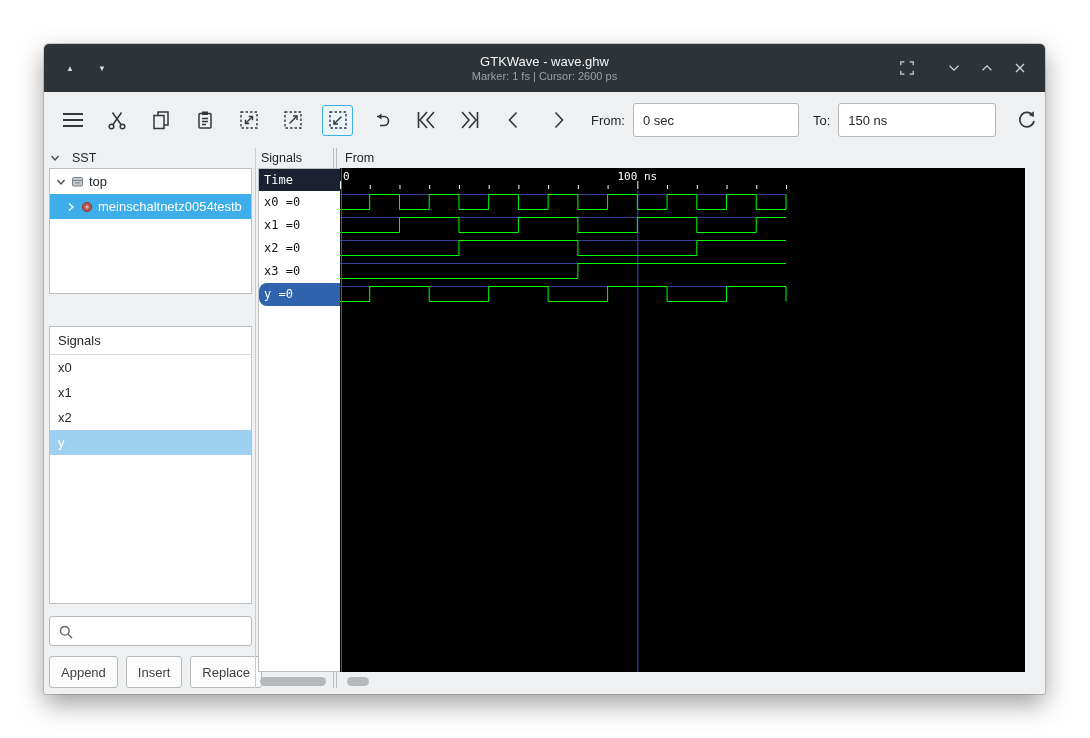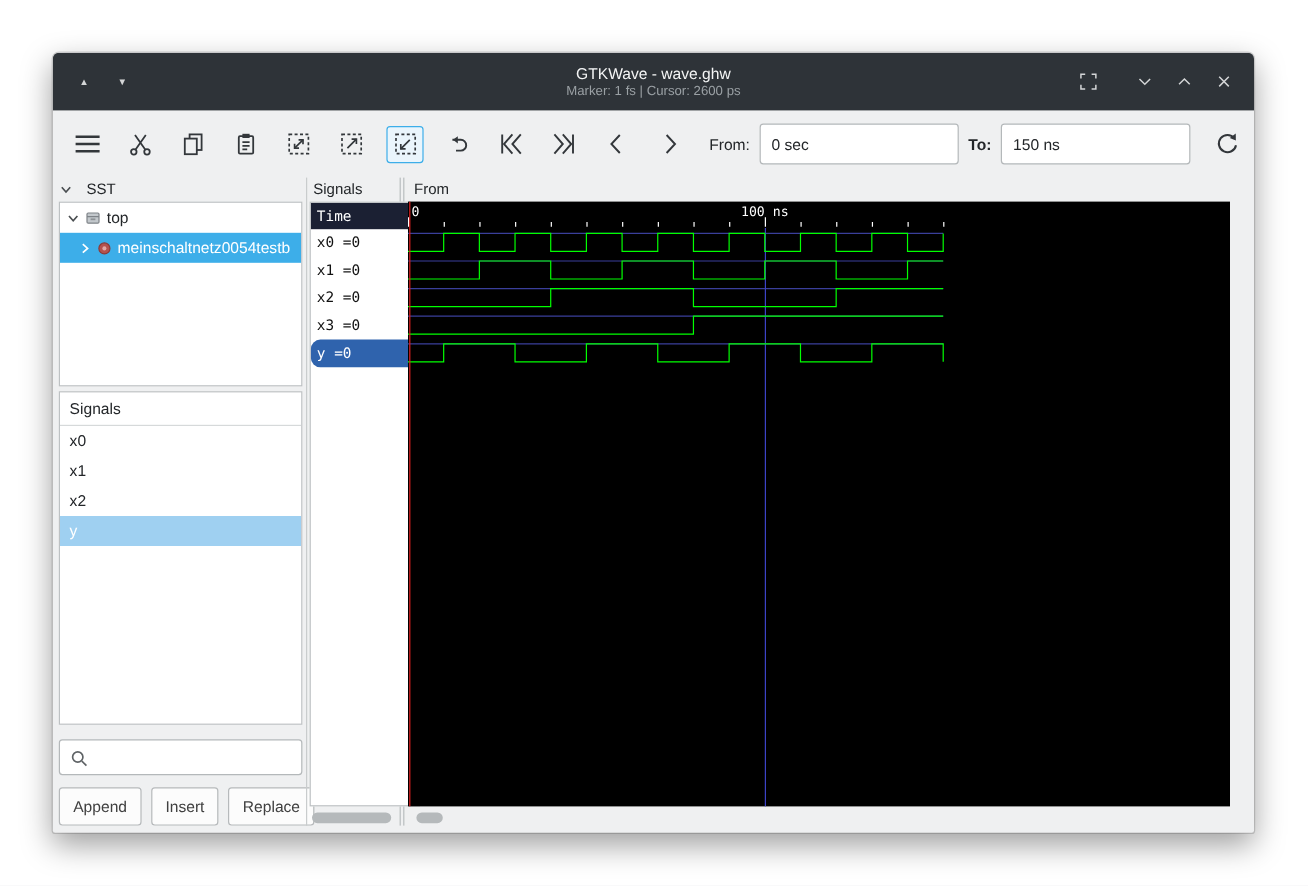--- a/index.html
+++ b/index.html
@@ -24,29 +24,29 @@
   .tb-sub{font-size:11px;color:#9aa0a4;line-height:14px;}
   .tb-right{position:absolute;right:16px;top:0;height:48px;display:flex;align-items:center;gap:15px;}
   .tb-right .tbi{display:flex;align-items:center;justify-content:center;width:18px;height:18px;}
   .tb-right .tbi.first{margin-right:14px;}
   
   .toolbar{position:absolute;left:0;top:48px;width:100%;height:56px;display:flex;align-items:center;padding:4px 14px;box-sizing:border-box;}
   .tool{width:30px;height:30px;margin-right:14px;display:flex;align-items:center;justify-content:center;border-radius:3px;flex:0 0 auto;}
   .tool.selected{border:1.5px solid #3daee9;background:#eaf5fc;width:31px;height:31px;box-sizing:border-box;}
   .tool svg{display:block;}
   .tlabel{font-size:13px;margin:0 8px 0 4px;flex:0 0 auto;}
-  .tlabel.to{margin-left:8px;font-weight:bold;}
+  .tlabel.to{margin-left:14px;}
   .tinput{width:166px;height:34px;border:1px solid #b4b8ba;border-radius:3px;background:#fff;font-size:13px;color:#232629;padding:0 9px;box-sizing:border-box;font-family:"Liberation Sans",sans-serif;outline:none;flex:0 0 auto;}
   .tinput.to{width:158px;}
   .reload{margin-left:16px;}
   
   .pane-label{position:absolute;font-size:12.5px;color:#232629;}
   
   .sst-hdr{left:6px;top:107px;display:flex;align-items:center;gap:12px;}
-  .tree{position:absolute;left:5px;top:124px;width:203px;height:154px;background:#fff;border:1px solid #bdc1c3;box-sizing:border-box;overflow:hidden;}
+  .tree{position:absolute;left:5px;top:124px;width:203px;height:126px;background:#fff;border:1px solid #bdc1c3;box-sizing:border-box;overflow:hidden;}
   .trow{height:25px;display:flex;align-items:center;gap:5px;padding-left:6px;font-size:13px;white-space:nowrap;}
   .trow.selected{background:#3daee9;color:#fff;padding-left:16px;overflow:hidden;}
   .trow .lbl{overflow:hidden;text-overflow:clip;}
   
   .sigbox{position:absolute;left:5px;top:282px;width:203px;height:278px;background:#fff;border:1px solid #bdc1c3;box-sizing:border-box;overflow:hidden;}
   .sigbox .hdr{height:27px;line-height:27px;padding-left:8px;font-size:13px;border-bottom:1px solid #d6d9da;}
   .sitem{height:25px;line-height:25px;padding-left:8px;font-size:13px;}
   .sitem.selected{background:#9fd0f1;color:#ffffff;}
   
   .search{position:absolute;left:5px;top:572px;width:203px;height:30px;background:#fff;border:1px solid #b4b8ba;border-radius:3px;box-sizing:border-box;}

